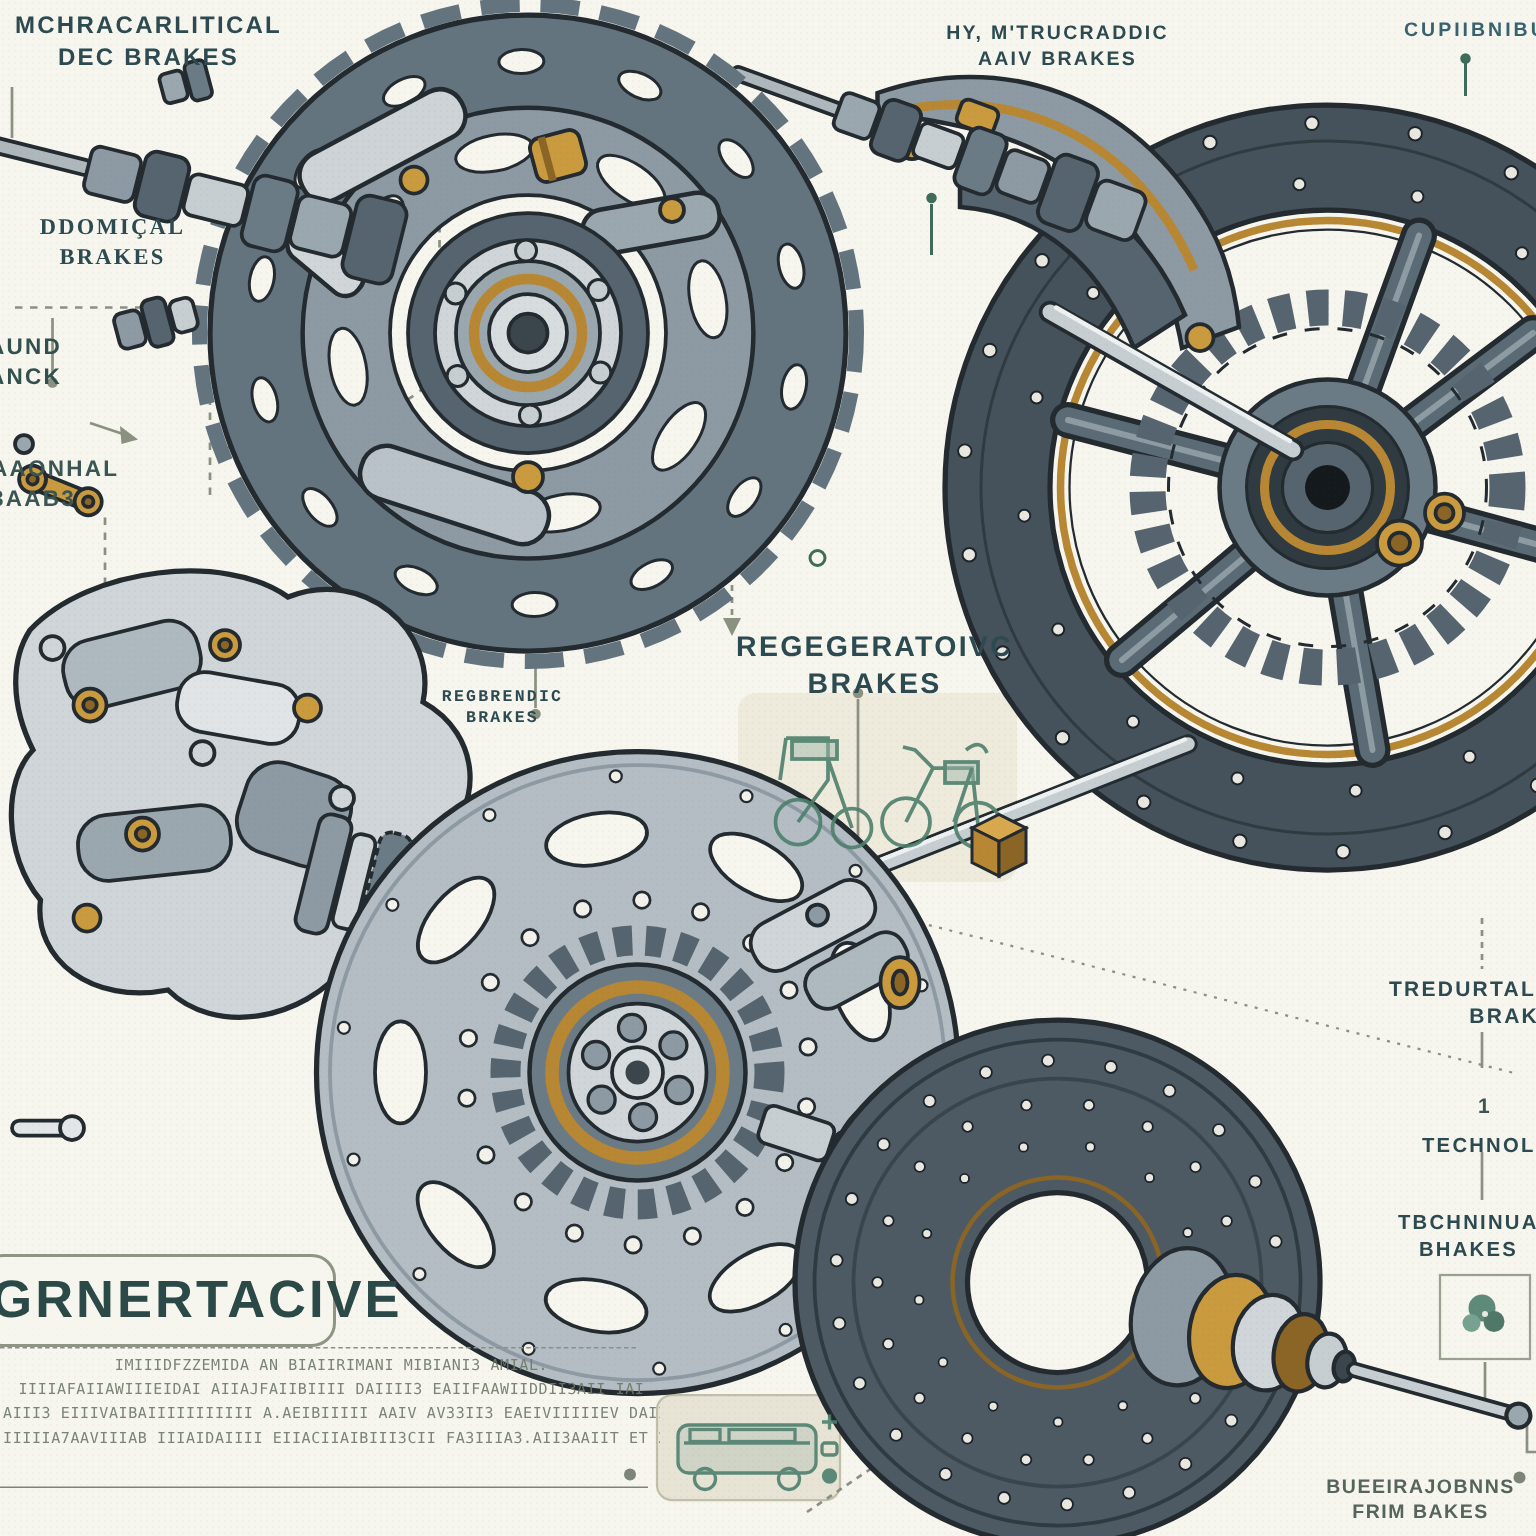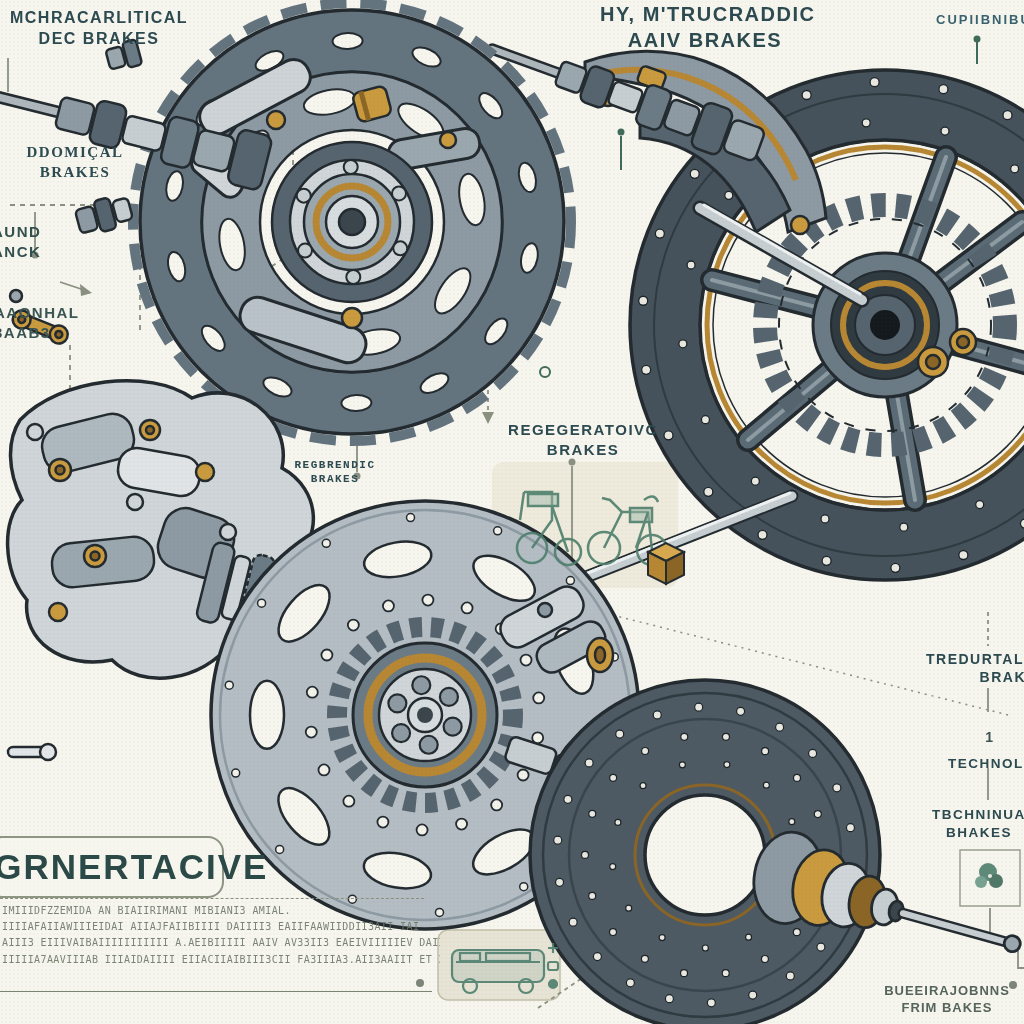--- a/index.html
+++ b/index.html
@@ -13,43 +13,43 @@
     background-image:radial-gradient(rgba(90,90,70,.05) 1px,transparent 1px);
     background-size:4px 4px;opacity:.7;
   }
   #art{position:absolute;inset:0;}
   .lbl{
     position:absolute;font-weight:700;color:#2c4a50;letter-spacing:1.5px;
     line-height:1.3;text-align:center;white-space:nowrap;z-index:5;
   }
   .lbl span{display:block;}
   #lbl-top-left{left:-6px;top:8px;width:210px;font-size:16px;}
-  #lbl-top-center{left:600px;top:1px;width:210px;font-size:20px;}
+  #lbl-top-center{left:600px;top:14px;width:210px;font-size:13px;}
   #lbl-top-right{left:936px;top:12px;width:88px;font-size:13px;letter-spacing:2px;color:#38626e;overflow:hidden;text-align:left;}
   #lbl-left-upper{left:18px;top:143px;width:114px;font-size:15px;font-family:Liberation Serif, serif;}
   #lbl-left-mid{left:-8px;top:222px;width:78px;font-size:15px;text-align:left;color:#32504e;}
   #lbl-left-lower{left:-6px;top:303px;width:92px;font-size:15px;text-align:left;color:#3a5552;}
   #lbl-center{left:255px;top:458px;width:160px;font-size:11px;font-family:Liberation Mono, monospace;}
-  #lbl-center-right{left:478px;top:420px;width:210px;font-size:15px;}
+  #lbl-center-right{left:478px;top:420px;width:210px;font-size:19px;}
   #lbl-right-upper{left:926px;top:650px;width:100px;font-size:14px;text-align:right;overflow:hidden;}
   #lbl-right-tick{left:980px;top:728px;width:20px;font-size:14px;color:#3a5552;}
   #lbl-right-mid{left:948px;top:755px;width:78px;font-size:13.5px;text-align:left;overflow:hidden;}
   #lbl-right-lower{left:932px;top:806px;width:94px;font-size:13.5px;overflow:hidden;}
   #lbl-bottom-right{left:872px;top:960px;width:150px;font-size:13px;color:#56655c;letter-spacing:1px;margin-top:23px;}
   #box-regen{
     position:absolute;left:-14px;top:836px;width:234px;height:58px;z-index:5;
     border:2.5px solid #8e9584;border-radius:16px;
     display:flex;align-items:center;justify-content:center;
     background:rgba(246,245,238,.65);
     font-size:35px;font-weight:600;letter-spacing:2px;color:#2a4947;
   }
   #fineprint{
     position:absolute;left:2px;top:903px;width:438px;z-index:5;
     font-family:"DejaVu Sans Mono",monospace;font-size:10px;line-height:1.62;
-    color:#6e7968;letter-spacing:.4px;opacity:.9;white-space:nowrap;overflow:hidden;
+    color:#6e7968;letter-spacing:.4px;opacity:.9;white-space:nowrap;overflow:hidden;text-align:center;
   }
   #fineprint-rule-top{position:absolute;left:0;top:898px;width:424px;border-top:1.5px dashed #8a9181;z-index:5;}
   #fineprint-rule-bottom{position:absolute;left:0;top:991px;width:432px;border-top:1.5px solid #7c8573;z-index:5;}
 </style>
 </head>
 <body>
 
 <svg id="art" viewBox="0 0 1024 1024">
 
   <rect x="492" y="462" width="186" height="126" rx="12" fill="#ece7d8" opacity="0.85"></rect>

